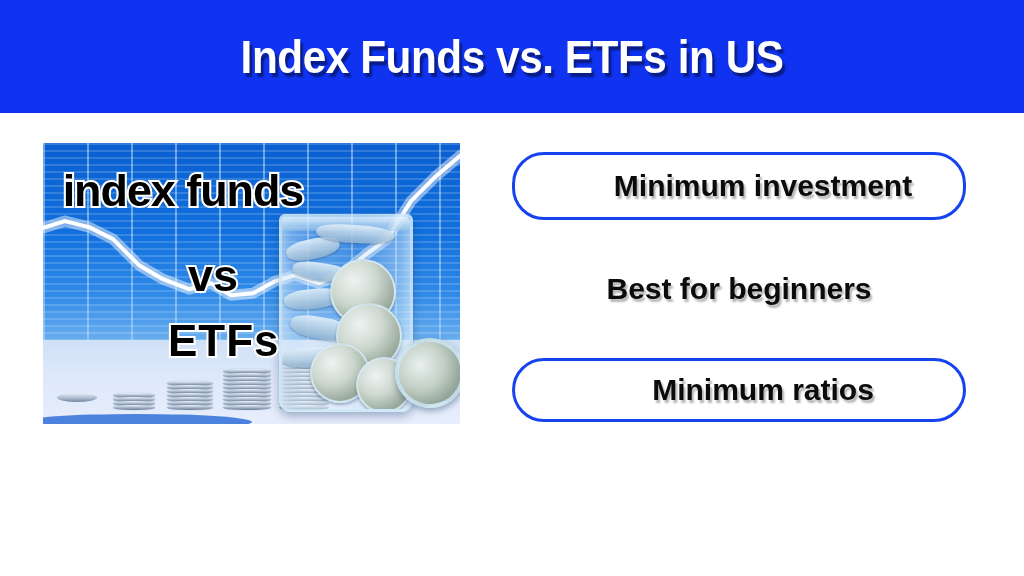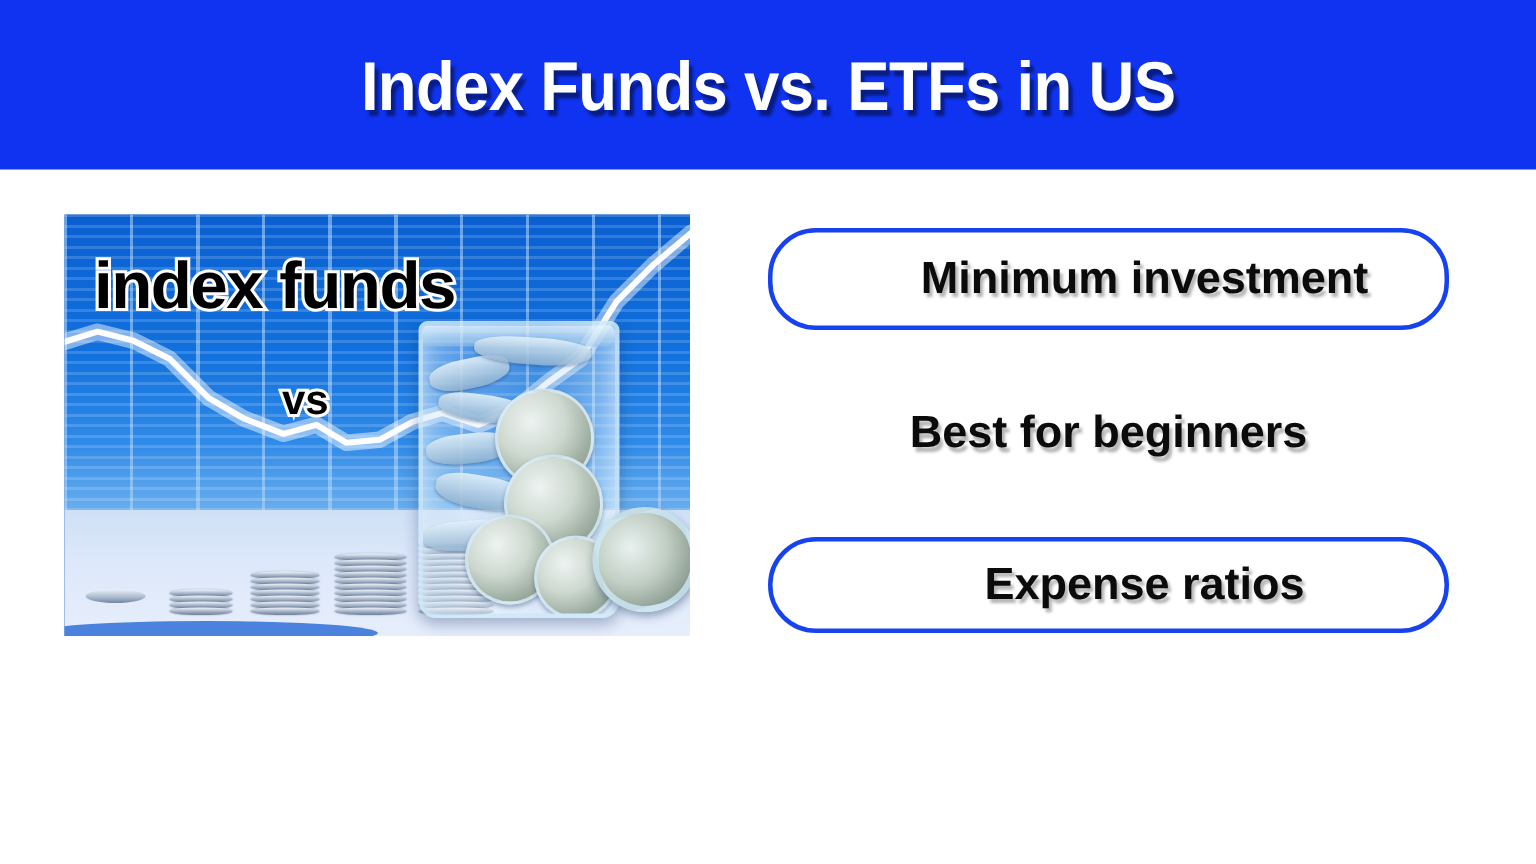--- a/index.html
+++ b/index.html
@@ -102,21 +102,21 @@
     box-shadow:0 3px 6px rgba(20,50,95,.4);
     transform:rotate(-14deg);
   }
   
   .pic-word{
     position:absolute;color:#000;font-weight:bold;white-space:nowrap;line-height:1;
     -webkit-text-stroke:4px #ffffff;paint-order:stroke fill;
     text-shadow:0 0 2px #fff;
   }
   .pic-word.w1{left:22px;top:26px;font-size:44px;letter-spacing:-1px;transform:scaleX(1.02);}
-  .pic-word.w2{left:145px;top:110px;font-size:28px;letter-spacing:0px;}
+  .pic-word.w2{left:145px;top:110px;font-size:45px;letter-spacing:0px;}
   .pic-word.w3{left:125px;top:176px;font-size:44px;letter-spacing:1px;}
 
   
   .list{position:absolute;left:512px;top:143px;width:454px;height:281px;}
   .row{
     position:absolute;left:0;width:454px;box-sizing:border-box;
     display:flex;align-items:center;justify-content:center;
   }
   .row.boxed{
     border:3px solid #1642f0;border-radius:32px;background:#ffffff;padding-left:48px;
@@ -205,28 +205,29 @@
       <div class="jar-scrap" style="left:34px;top:8px;width:78px;height:18px;transform:rotate(4deg);"></div>
       <div class="jar-coin" style="left:48px;top:42px;width:62px;height:62px;"></div>
       <div class="jar-coin" style="left:54px;top:86px;width:62px;height:62px;"></div>
       <div class="jar-coin" style="left:28px;top:126px;width:56px;height:56px;"></div>
       <div class="jar-coin" style="left:74px;top:140px;width:52px;height:52px;"></div>
     </div>
     <div class="jar-lean"></div>
 
     <div class="pic-word w1">index funds</div>
     <div class="pic-word w2">vs</div>
+    <div class="pic-word w3">ETFs</div>
   </div>
 
   <div class="list">
     <div class="row row-1 boxed">
       <span class="row-label">Minimum investment</span>
     </div>
     <div class="row row-2">
       <span class="row-label">Best for beginners</span>
     </div>
     <div class="row row-3 boxed">
-      <span class="row-label">Expense ratios</span>
+      <span class="row-label">Minimum ratios</span>
     </div>
   </div>
 
 
 </div>
 
 </body></html>

